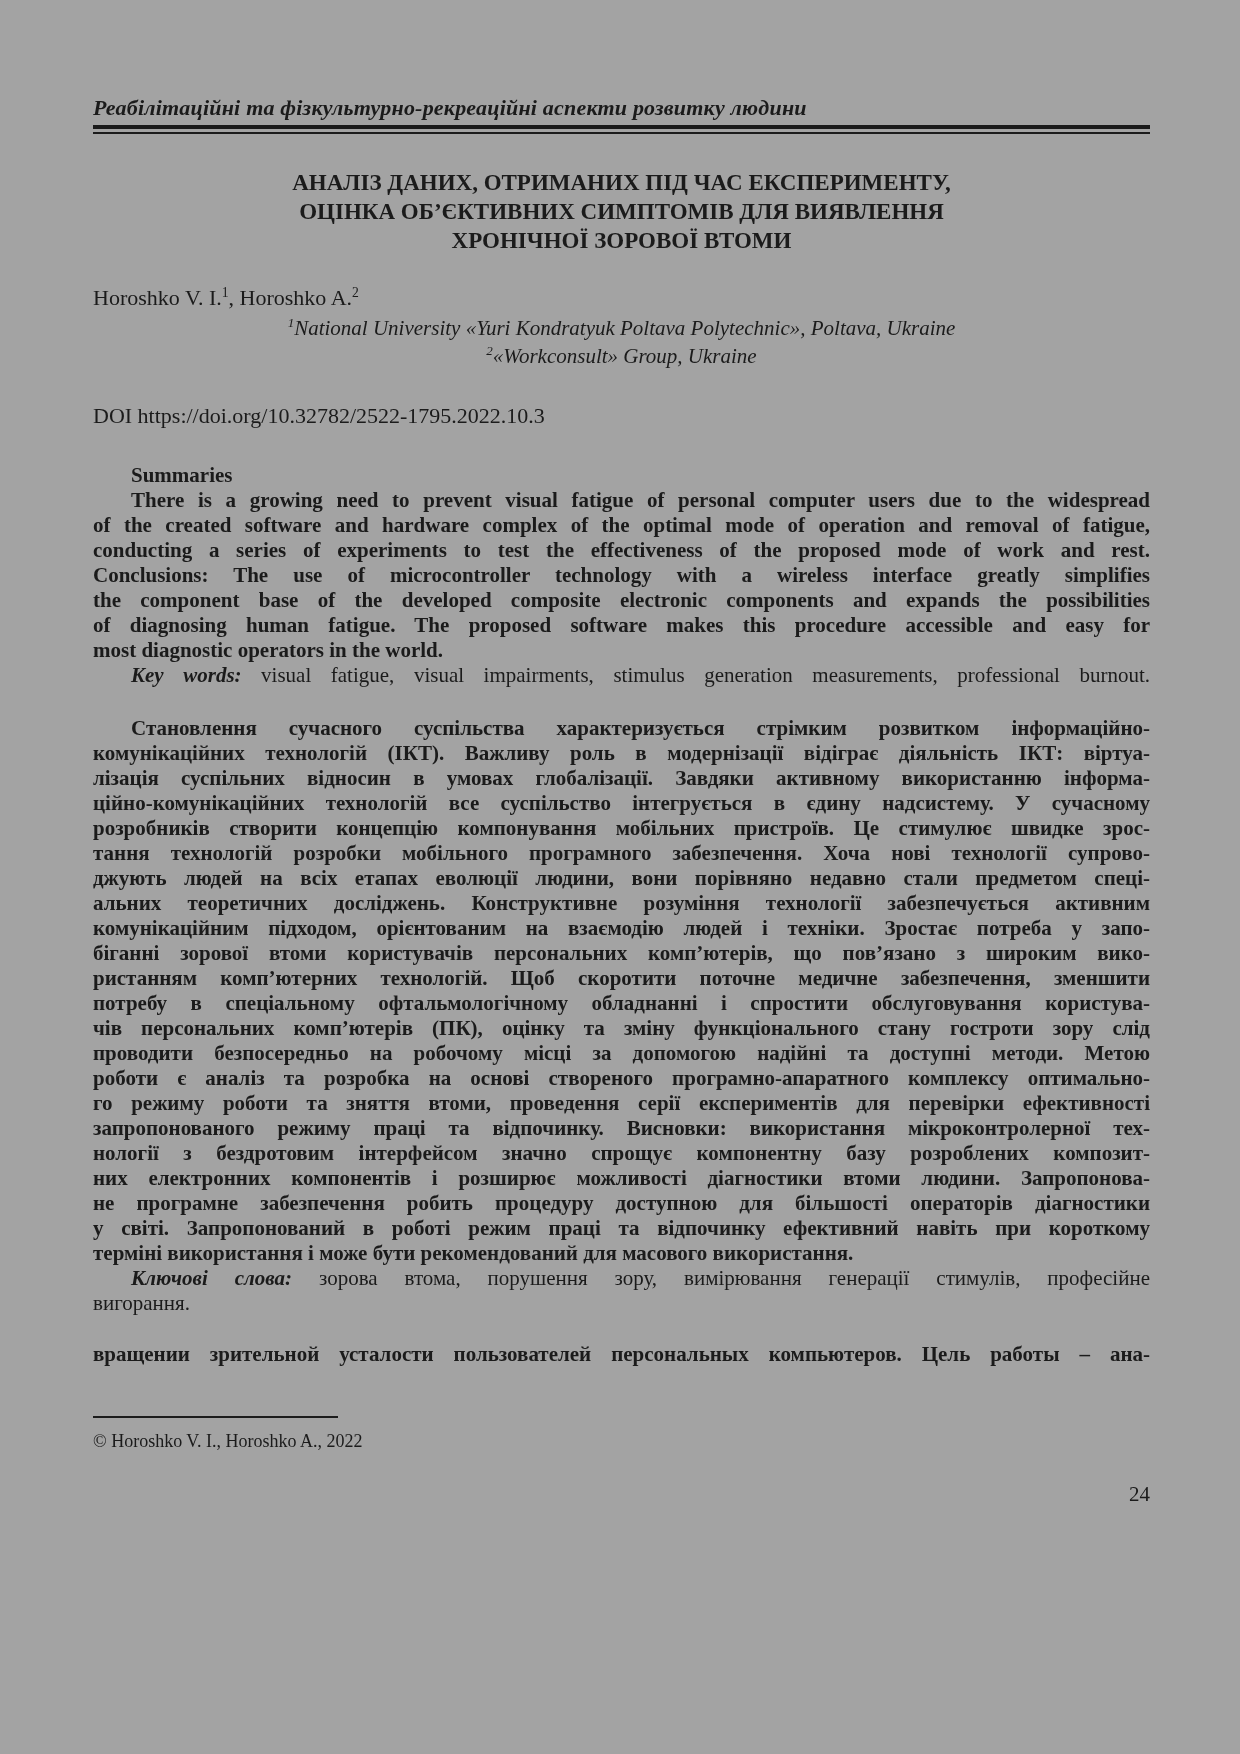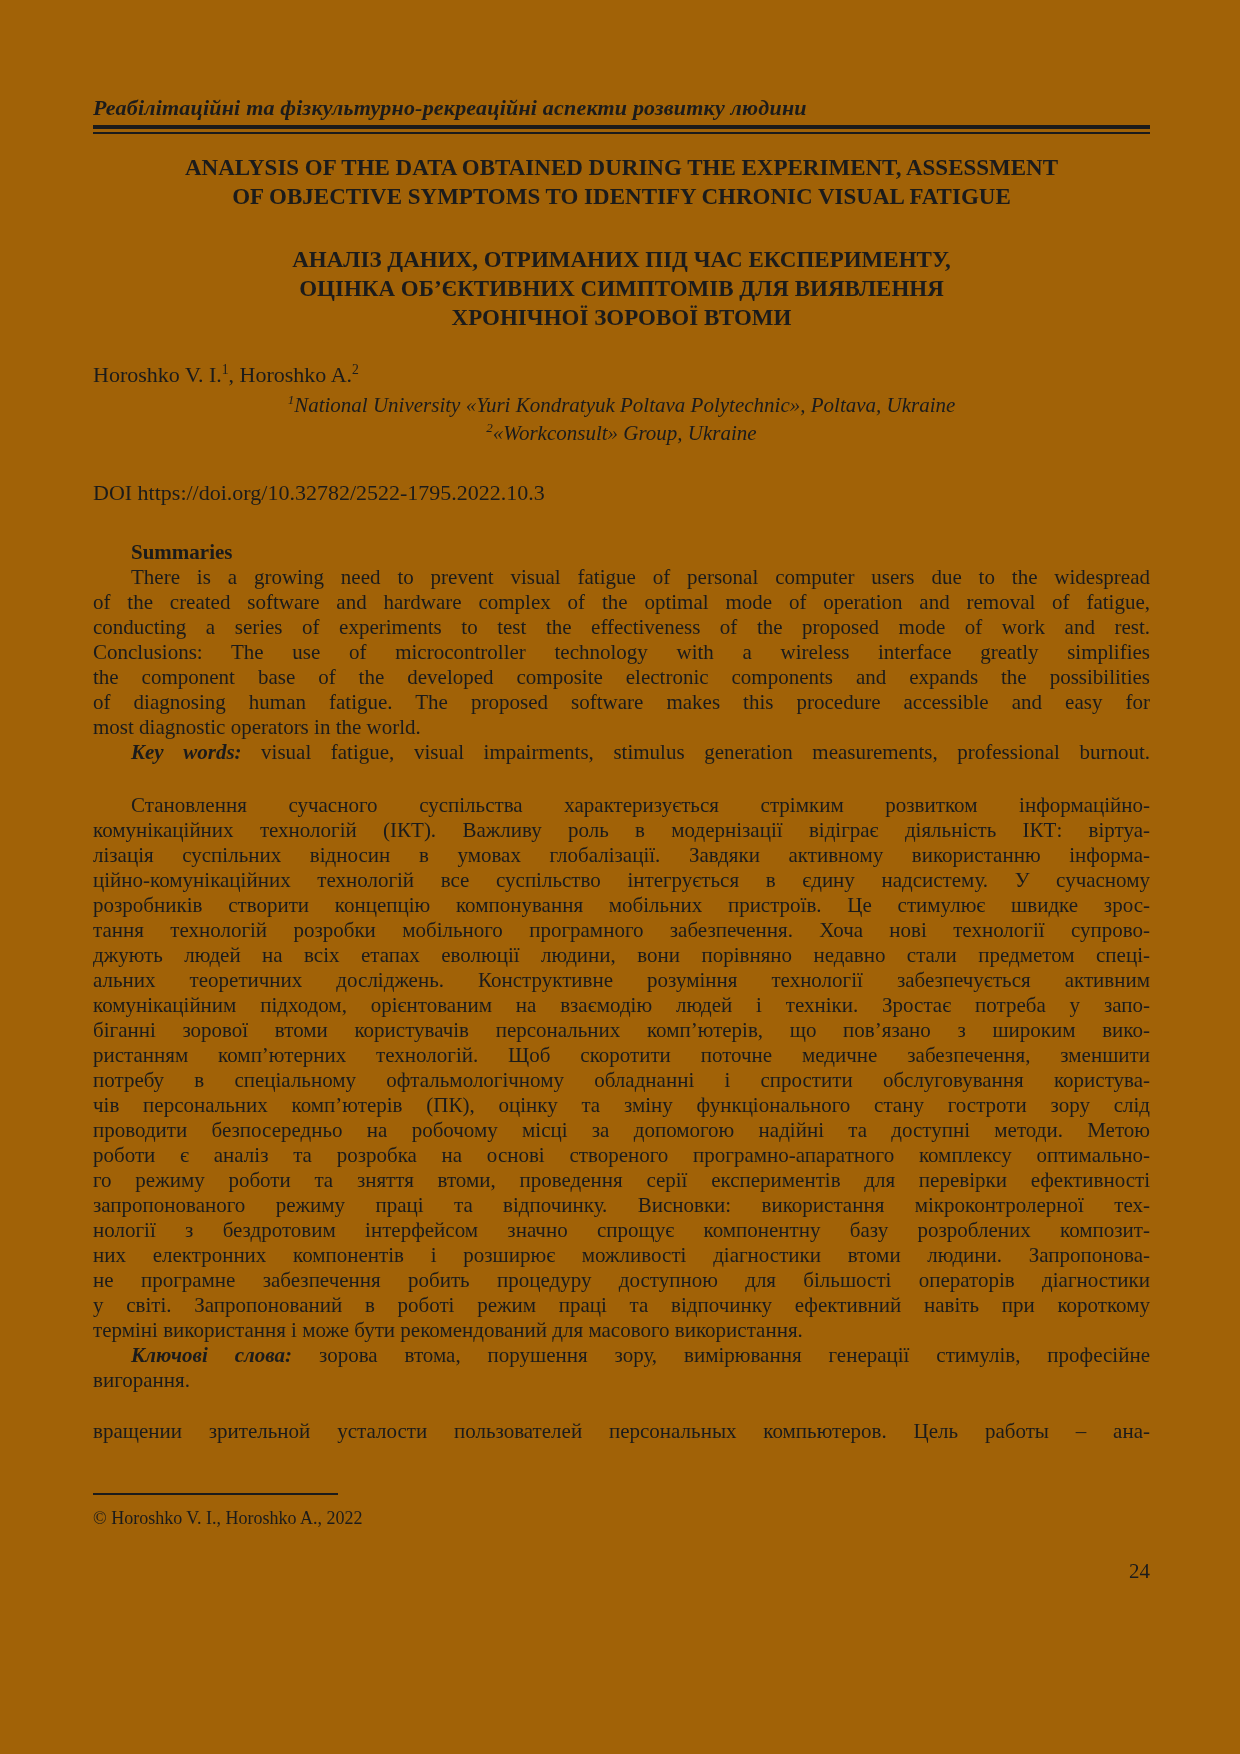--- a/index.html
+++ b/index.html
@@ -1,21 +1,21 @@
 <!DOCTYPE html>
 <html lang="uk"><head>
 <meta charset="utf-8">
 <style>
   html, body { margin: 0; padding: 0; background: #ffffff; }
   .page {
     position: relative;
     width: 1240px;
     height: 1754px;
     box-sizing: border-box;
-    background: #a16207;
+    background: #a3a3a3;
     color: #1b1b1b;
     font-family: "Liberation Serif", "DejaVu Serif", serif;
     padding: 95px 90px 0 93px;
     overflow: hidden;
   }
 
   .running-header {
     font-size: 22px;
     line-height: 26px;
     font-weight: bold;
@@ -52,21 +52,21 @@
   .doi { margin-top: 33px; font-size: 22px; line-height: 26px; }
 
   .summaries-heading {
     margin-top: 34px;
     font-weight: bold;
     font-size: 21px;
     line-height: 25px;
     text-indent: 38px;
   }
 
-  .body-text { font-size: 21px; line-height: 25px; }
+  .body-text { font-size: 21px; line-height: 25px; font-weight: bold; }
   .jl { text-align: justify; text-align-last: justify; }
   .jl.last { text-align-last: left; }
   .jl.ind, .ind { text-indent: 38px; }
 
   .keywords-line { font-size: 21px; line-height: 25px; }
   .bi { font-weight: bold; font-style: italic; }
 
   .abstract-uk { margin-top: 28px; }
   .abstract-ru { margin-top: 26px; }
   .kw-last { font-size: 21px; line-height: 25px; }
@@ -81,24 +81,20 @@
   .page-number { margin-top: 28px; font-size: 21px; line-height: 25px; text-align: right; }
 </style>
 </head>
 <body>
 
 <div class="page">
 
   <div class="running-header">Реабілітаційні та фізкультурно-рекреаційні аспекти розвитку людини</div>
   <div class="double-rule"></div>
 
-  <div class="title-en">
-      <div class="cl">ANALYSIS OF THE DATA OBTAINED DURING THE EXPERIMENT, ASSESSMENT</div>
-      <div class="cl">OF OBJECTIVE SYMPTOMS TO IDENTIFY CHRONIC VISUAL FATIGUE</div>
-    </div>
 
   <div class="title-uk">
       <div class="cl">АНАЛІЗ ДАНИХ, ОТРИМАНИХ ПІД ЧАС ЕКСПЕРИМЕНТУ,</div>
       <div class="cl">ОЦІНКА ОБ’ЄКТИВНИХ СИМПТОМІВ ДЛЯ ВИЯВЛЕННЯ</div>
       <div class="cl">ХРОНІЧНОЇ ЗОРОВОЇ ВТОМИ</div>
     </div>
 
   <div class="authors">
     <span>Horoshko V. I.</span><sup>1</sup><span>, </span><span>Horoshko A.</span><sup>2</sup>
   </div>

